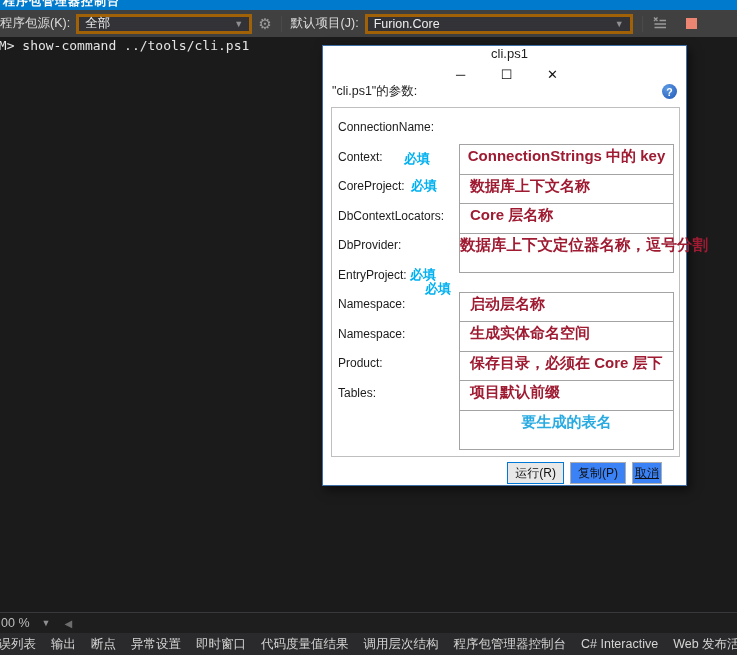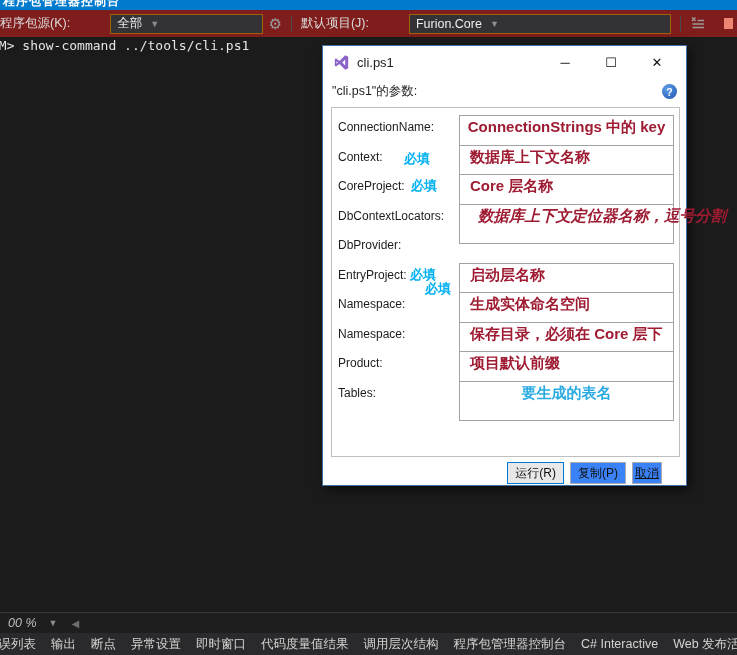--- a/index.html
+++ b/index.html
@@ -15,34 +15,34 @@
   .vs-titlebar {
     height: 10px; background: #007acc; overflow: hidden;
   }
   .vs-titlebar span {
     display: block; margin-top: -7px; padding-left: 3px;
     color: #ffffff; font-size: 12px; font-weight: 700; letter-spacing: 1px;
   }
 
   
   .toolbar {
-    height: 27px; background: #7f1d1d;
+    height: 27px; background: #404040;
     display: flex; align-items: center; gap: 6px;
     padding: 0 4px; overflow: hidden; white-space: nowrap;
   }
   .tb-label { color: #dcdcdc; font-size: 12.5px; }
   .tb-label.first { margin-left: -4px; }
   .combo {
-    height: 20px; background: #333337; border: 1px solid #a16207;
-    display: flex; align-items: center; 
-    color: #ededed; font-size: 12.5px; padding: 0 6px; margin-left: 34px;
+    height: 20px; background: #333337; border: 3px solid #a16207;
+    display: flex; align-items: center; justify-content: space-between;
+    color: #ededed; font-size: 12.5px; padding: 0 6px;
   }
   .combo .arrow { color: #8f8f92; font-size: 9px; margin-left: 8px; }
   .combo1 { width: 176px; }
-  .combo2 { width: 304px; }
+  .combo2 { width: 268px; }
   .tb-sep { width: 1px; height: 16px; background: #4a4a4e; margin: 0 3px; }
   .gear { color: #9a9a9a; font-size: 15px; line-height: 1; }
   .clear-ico { display: inline-flex; }
   .stop-square { width: 11px; height: 11px; background: #ec8673; margin-left: 12px; }
 
   
   .console-line {
     position: absolute; left: 0; top: 36px; right: 0; overflow: hidden;
   }
   .console-line code {
@@ -52,21 +52,21 @@
   }
 
   
   .dialog {
     position: absolute; left: 322px; top: 45px; width: 365px; height: 441px;
     background: #ffffff; border: 1px solid #3f6ea5;
     box-shadow: 3px 4px 10px rgba(0,0,0,0.55);
     z-index: 5;
   }
   .dlg-titlebar {
-    height: 33px; display: flex; align-items: center; padding-left: 10px;
+    height: 33px; display: flex; align-items: center; padding-left: 10px; flex-direction: column;
   }
   .dlg-icon { width: 17px; height: 17px; margin-right: 7px; }
   .dlg-title { font-size: 13px; color: #1e1e1e; flex: 1; }
   .win-btns { display: flex; align-items: center; margin-right: 6px; }
   .win-btn {
     width: 46px; height: 26px; display: flex; align-items: center; justify-content: center;
     color: #111; font-size: 13px; cursor: default;
   }
   .dlg-subtitle-row {
     display: flex; align-items: center; justify-content: space-between;
@@ -89,46 +89,46 @@
     width: 121px; font-size: 12px; color: #1c1c1c;
     line-height: 24px; position: relative; white-space: nowrap;
   }
   .req { color: #00b0f0; font-weight: 700; font-size: 13px; margin-top: 44px; }
   .req-above { position: absolute; left: 66px; top: -12px; z-index: 6; }
   .req-inline { margin-left: 3px; }
   .req-right { position: absolute; right: 8px; top: 0; line-height: 24px; }
   .f-input {
     width: 215px; height: 40px; border: 1px solid #a3a3a3; background: #fff;
     font-weight: 700; font-size: 15px; color: #9e1b32;
-    line-height: 22px; padding-left: 10px; white-space: nowrap;
+    line-height: 22px; padding-left: 10px; white-space: nowrap; margin-top: 29px;
   }
   .f-input.v-center { text-align: center; padding-left: 0; }
   .f-input.v-alt { color: #29abe2; }
-  .f-input.v-overflow { overflow: visible; position: relative; z-index: 7; border-color: #a3a3a3; padding-left: 18px; font-size: 15.5px; font-style: italic; }
+  .f-input.v-overflow { overflow: visible; position: relative; z-index: 7; border-color: #a3a3a3; padding-left: 0; font-size: 15.5px; }
 
   .dlg-buttons {
     position: absolute; right: 24px; top: 416px;
     display: flex; gap: 6px;
   }
   .dlg-btn {
     height: 22px; padding: 0 7px; font-size: 12px; color: #111;
     background: #3b82f6; border: 1px solid #adadad;
     display: flex; align-items: center; justify-content: center;
   }
   .dlg-btn.focused { border: 1px solid #0078d7; background: #e5f1fb00; background: #e8e8e8; }
   .dlg-btn.cancel { padding: 0 2px; text-decoration: underline; }
 
   
   .zoombar {
     position: absolute; left: 0; right: 0; bottom: 22px; height: 21px;
     background: #1e1e1f; border-top: 1px solid #39393d;
     display: flex; align-items: center; color: #bdbdbd; font-size: 12.5px;
     overflow: hidden;
   }
-  .zoom-value { margin-left: 8px; font-style: italic; }
+  .zoom-value { margin-left: 1px; }
   .zoom-arrow { color: #8f8f92; font-size: 9px; margin-left: 12px; }
   .scroll-left { color: #6d6d70; font-size: 10px; margin-left: 14px; }
 
   
   .tabstrip {
     position: absolute; left: 0; right: 0; bottom: 0; height: 22px;
     background: #2a2a2c; display: flex; align-items: center; gap: 15px;
     color: #d4d4d4; font-size: 12.5px; white-space: nowrap; overflow: hidden;
   }
   .tabstrip .tab { cursor: default; }

